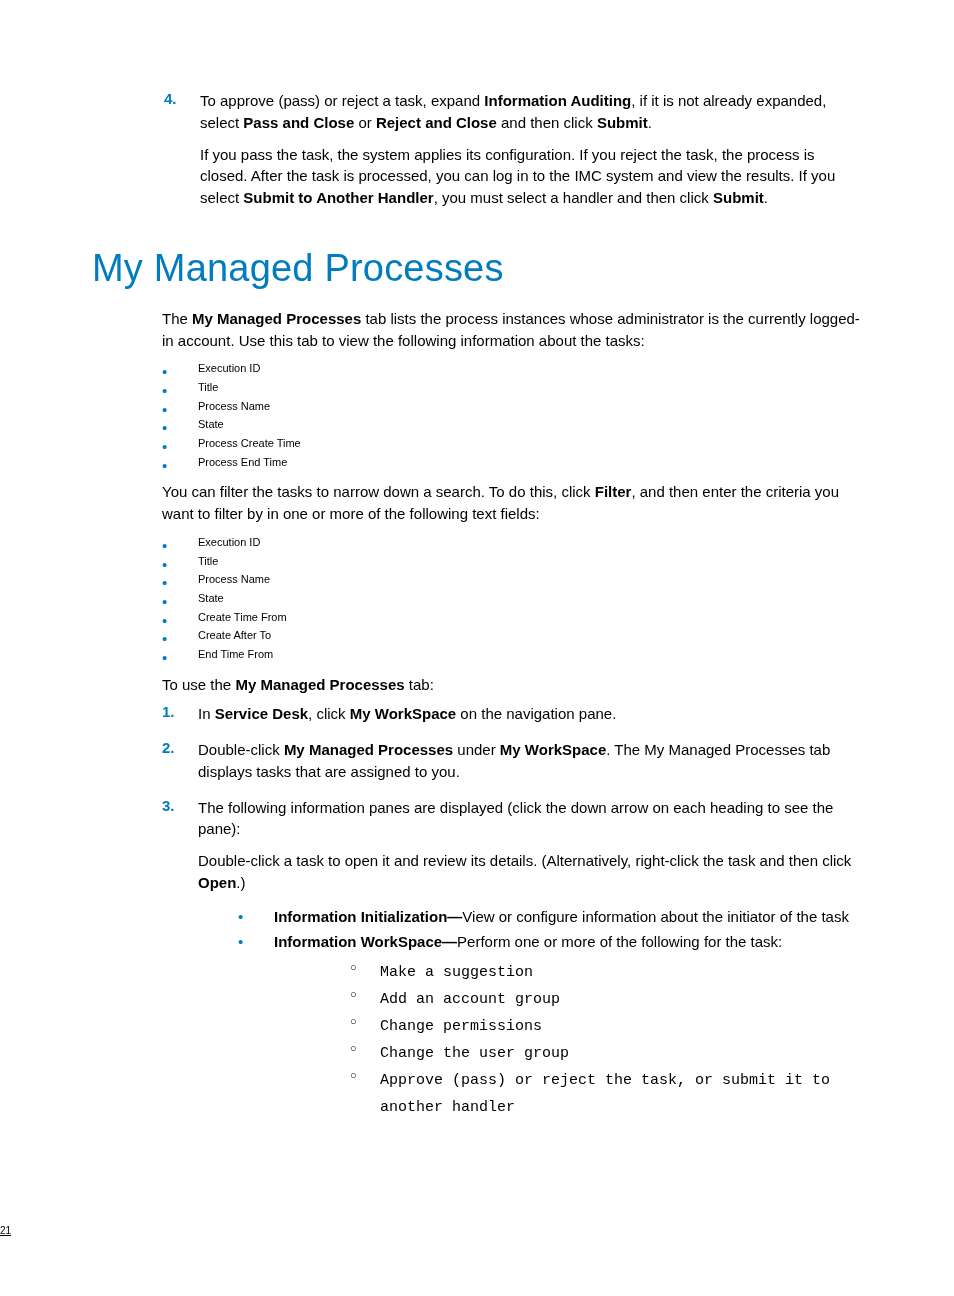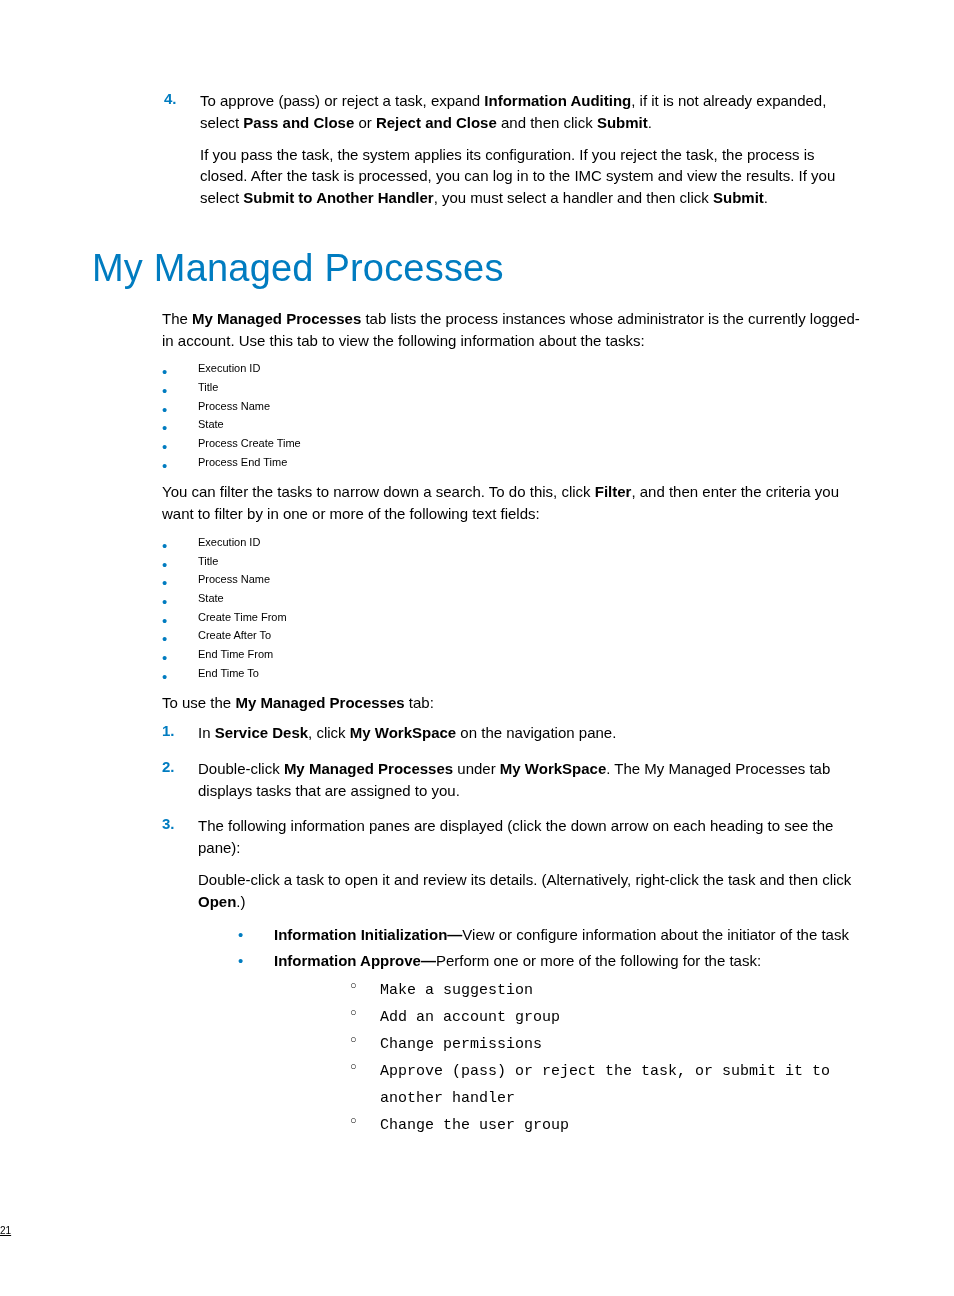--- a/index.html
+++ b/index.html
@@ -166,21 +166,20 @@
     </p>
 
     <ul class="bullet-list">
       <li>Execution ID</li>
       <li>Title</li>
       <li>Process Name</li>
       <li>State</li>
       <li>Create Time From</li>
       <li>Create After To</li>
       <li>End Time From</li>
-      <li>End Time To</li>
     </ul>
 
     <p class="body indent1">
       <span>To use the </span><span class="bold">My Managed Processes</span><span> tab:</span>
     </p>
 
     <div class="ol-row indent1">
       <div class="ol-num">1.</div>
       <div class="ol-body">
         <p>
@@ -204,27 +203,27 @@
         <p>The following information panes are displayed (click the down arrow on each heading to see the pane):</p>
         <p>
           <span>Double-click a task to open it and review its details. (Alternatively, right-click the task and then click </span><span class="bold">Open</span><span>.)</span>
         </p>
 
         <ul class="sub-bullet-list">
           <li>
             <span class="bold">Information Initialization—</span><span>View or configure information about the initiator of the task</span>
           </li>
           <li>
-            <span class="bold">Information Approve—</span><span>Perform one or more of the following for the task:</span>
+            <span class="bold">Information WorkSpace—</span><span>Perform one or more of the following for the task:</span>
             <ul class="circle-list">
               <li>Make a suggestion</li>
               <li>Add an account group</li>
               <li>Change permissions</li>
+              <li>Change the user group</li>
               <li>Approve (pass) or reject the task, or submit it to another handler</li>
-              <li>Change the user group</li>
             </ul>
           </li>
         </ul>
       </div>
     </div>
 
   </div>
 
   <div class="page-number">21</div>
 </div>

